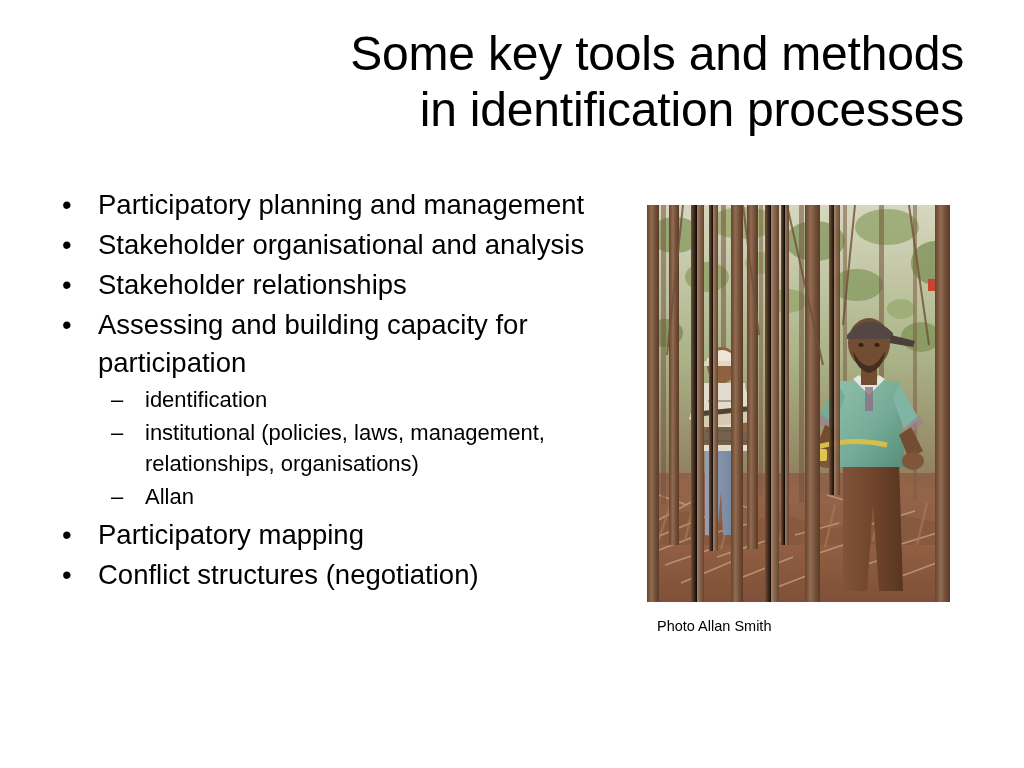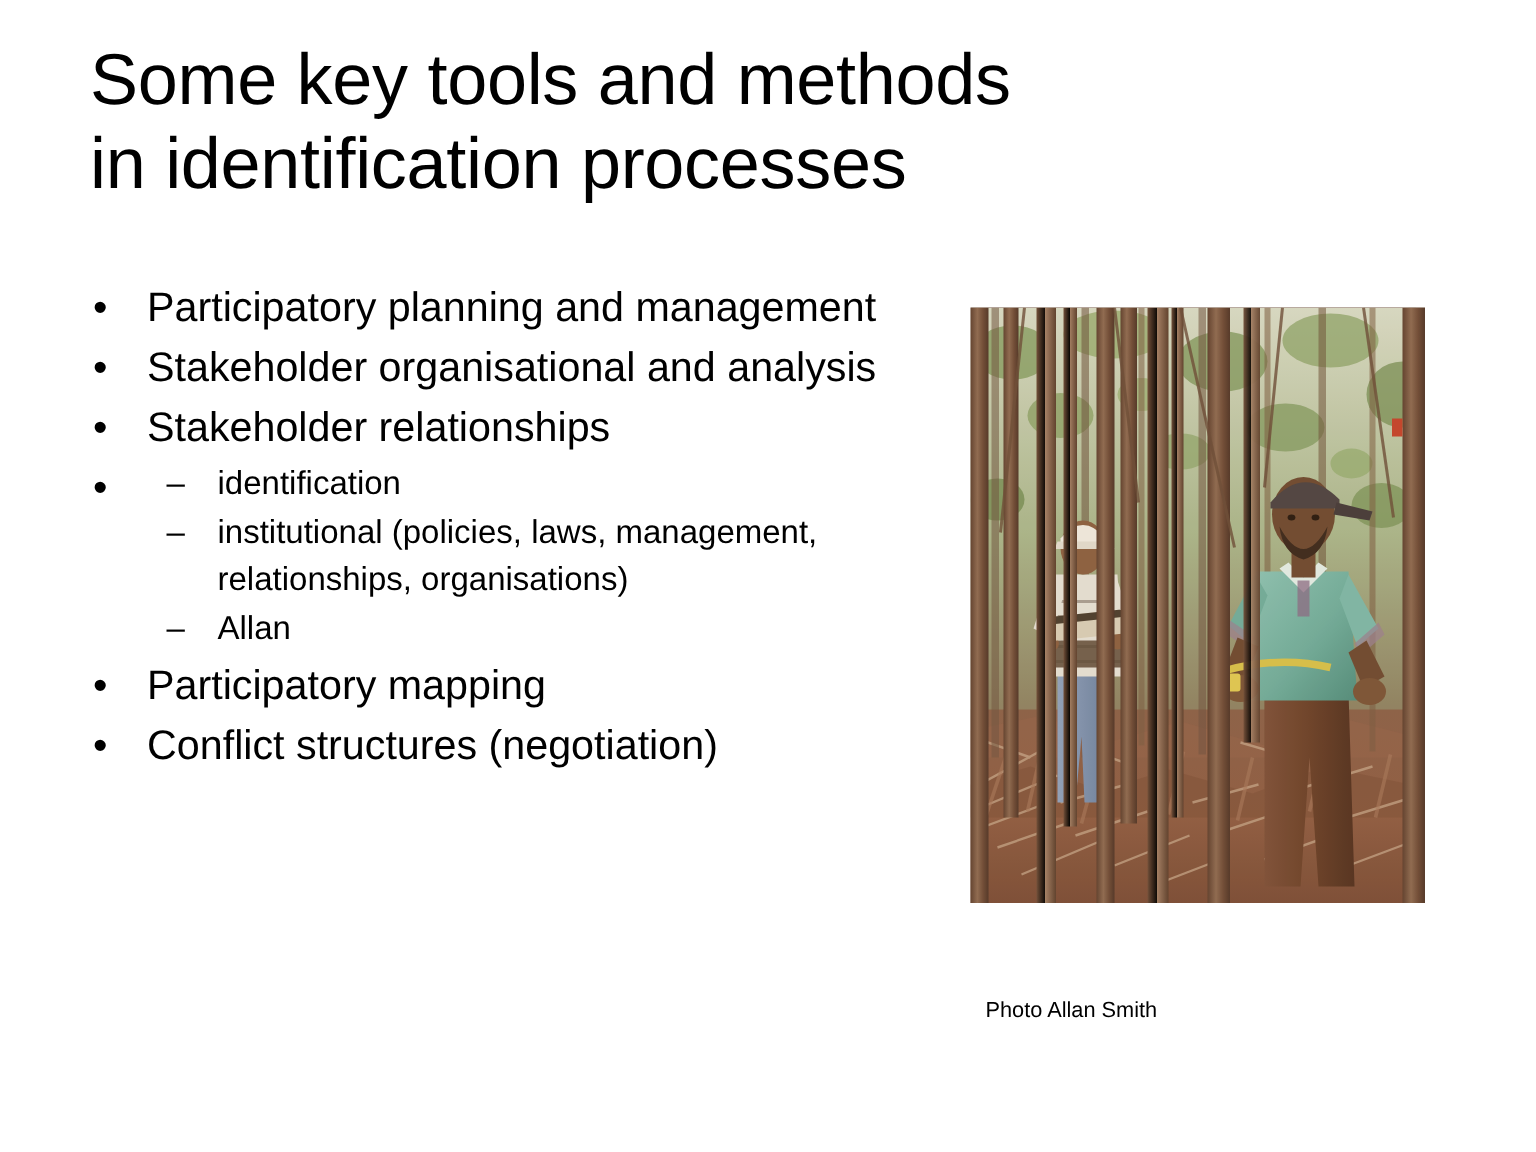--- a/index.html
+++ b/index.html
@@ -23,21 +23,21 @@
     height: 768px;
     background: #ffffff;
   }
 
   
   .slide-title {
     position: absolute;
     left: 60px;
     top: 26px;
     width: 904px;
-    text-align: left;
+    text-align: right;
     font-size: 48px;
     font-weight: 400;
     line-height: 1.16;
     letter-spacing: -0.2px;
     color: #000000;
   }
   .slide-title .tline { display: block; white-space: nowrap; }
 
   
   .body-list {
@@ -98,21 +98,20 @@
   .photo-frame svg { display: block; width: 100%; height: 100%; }
 
   .photo-caption {
     position: absolute;
     left: 657px;
     top: 617px;
     font-size: 14.5px;
     line-height: 18px;
     color: #000000;
     white-space: nowrap;
-    margin-top: 48px;
   }
 </style>
 </head>
 <body>
 
 <div class="slide">
 
   <div class="slide-title">
     <span class="tline">Some key tools and methods</span>
     <span class="tline">in identification processes</span>
@@ -130,20 +129,21 @@
       <span>Stakeholder organisational and analysis</span>
     </div>
 
     <div class="bullet-l1">
       <span class="marker">•</span>
       <span>Stakeholder relationships</span>
     </div>
 
     <div class="bullet-l1">
       <span class="marker">•</span>
+      <span>Assessing and building capacity for participation</span>
     </div>
 
     <div class="sub-group">
       <div class="bullet-l2">
         <span class="marker">–</span>
         <span>identification</span>
       </div>
 
       <div class="bullet-l2">
         <span class="marker">–</span>

